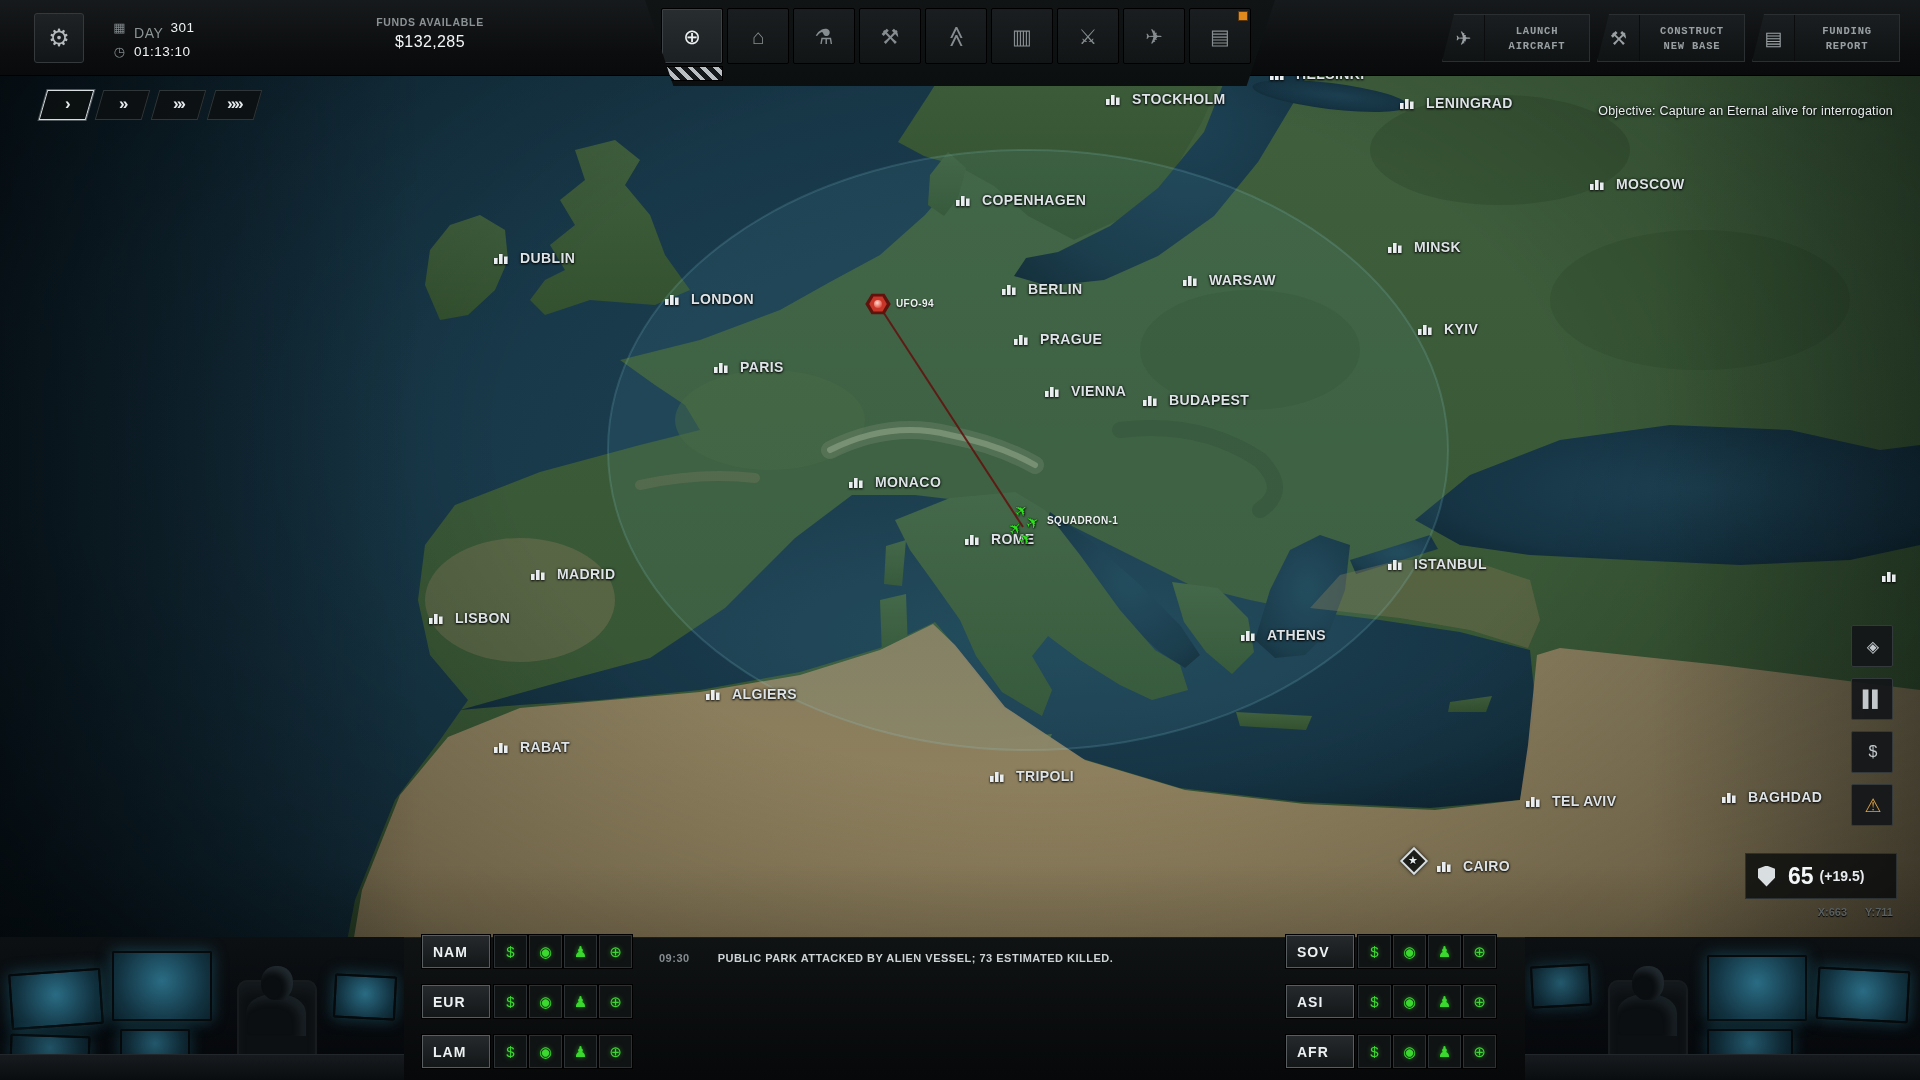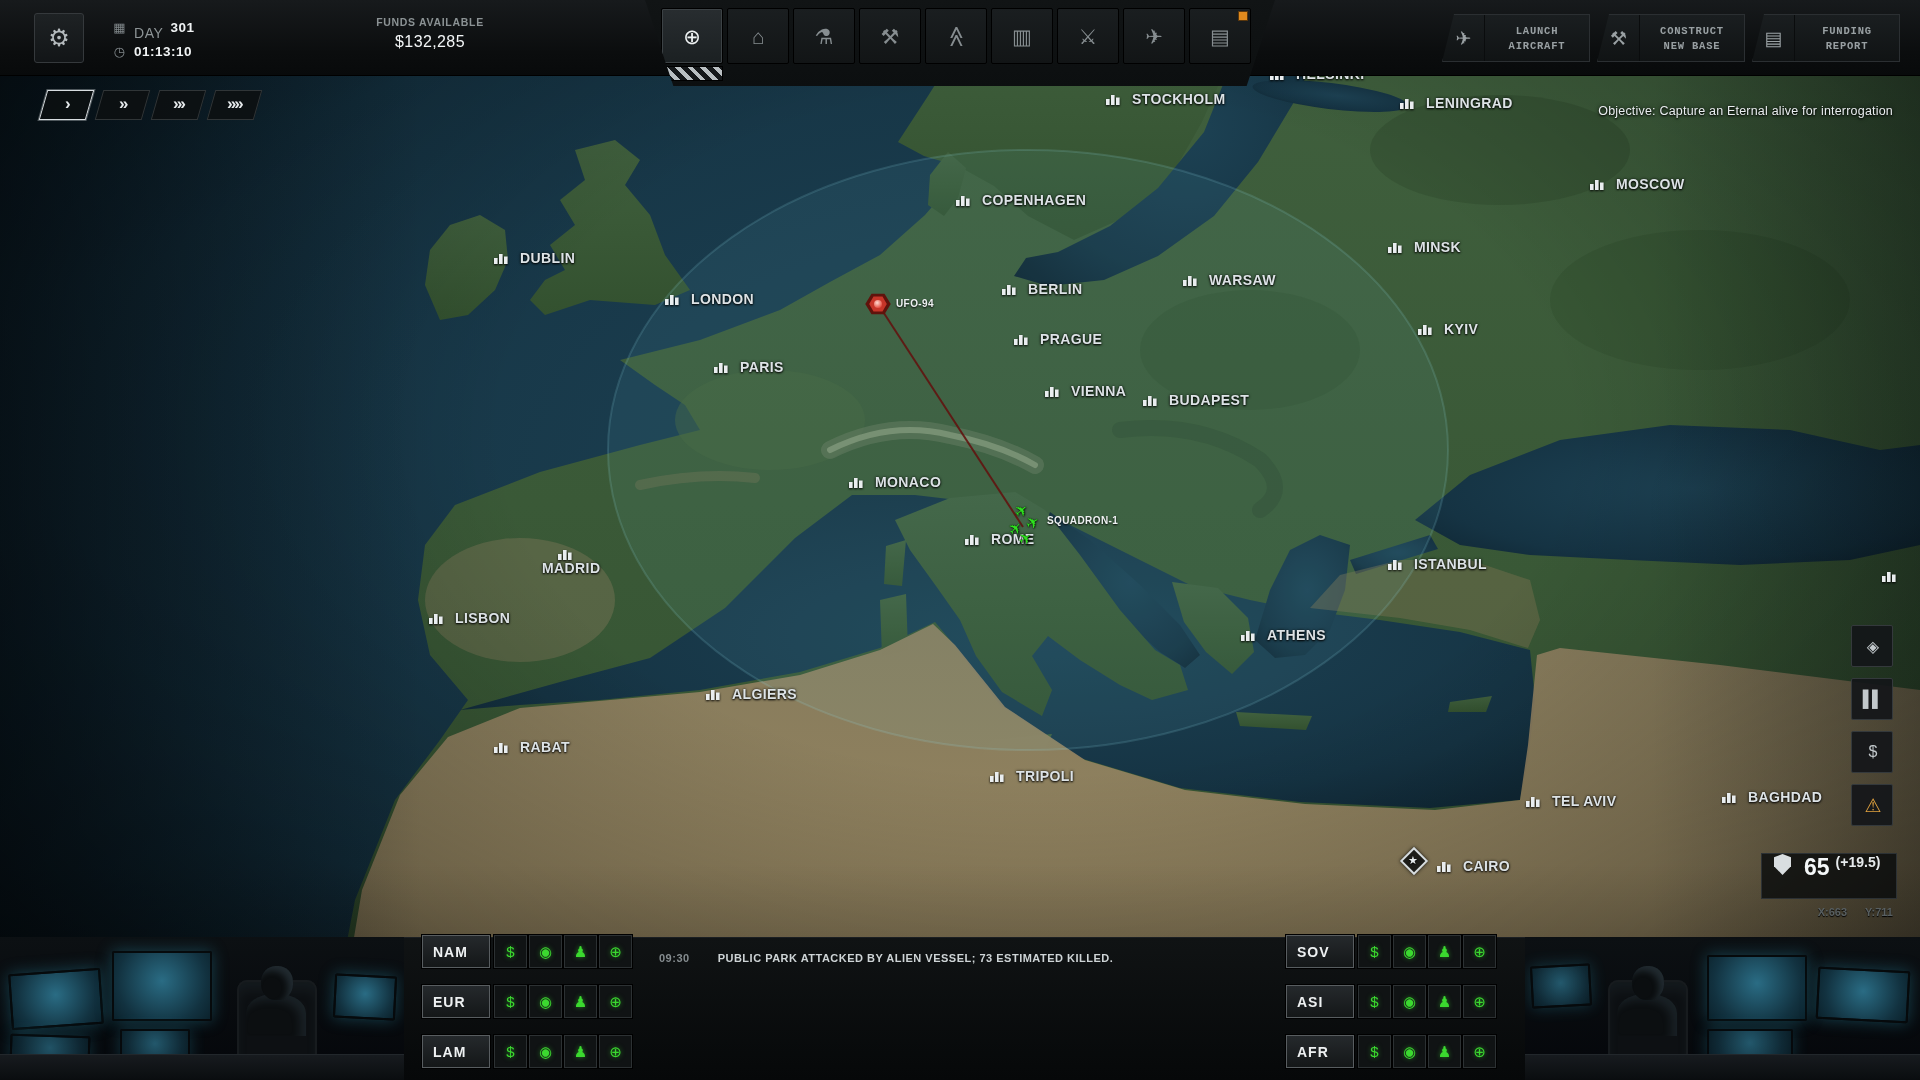--- a/index.html
+++ b/index.html
@@ -54,21 +54,21 @@
   
   .top-bar{position:absolute;left:0;top:0;width:1920px;height:76px;z-index:20;
     background:linear-gradient(#171a1c,#0b0d0e 70%,#080a0b);border-bottom:1px solid #000;}
   .gear-btn{position:absolute;left:34px;top:13px;width:50px;height:50px;cursor:pointer;
     background:linear-gradient(#1e2224,#121517);border:1px solid #35393c;border-radius:3px;
     color:#b4babd;font-size:24px;display:flex;align-items:center;justify-content:center;padding:0;}
   .daytime{position:absolute;left:112px;top:15px;color:#eef1f2;}
   .daytime .row{display:flex;align-items:center;gap:7px;height:24px;}
   .mini-icon{font-size:13px;color:#7f8689;width:15px;text-align:center;}
   .day-word{font-size:14px;font-weight:400;color:#8d9496;letter-spacing:.6px;margin-top:12px;}
-  .day-num,.time-num{font-size:13.5px;font-weight:700;color:#f0f3f4;letter-spacing:.5px;}
+  .day-num,.time-num{font-size:13.5px;font-weight:400;color:#f0f3f4;letter-spacing:.5px;}
   .funds{position:absolute;left:348px;top:16px;width:164px;text-align:center;}
   .funds-label{font-size:10.5px;font-weight:700;color:#8b9294;letter-spacing:.7px;}
   .funds-value{margin-top:5px;font-size:16px;font-weight:400;color:#f3f6f7;letter-spacing:.4px;}
 
   .menu-strip{position:absolute;left:50%;top:0;transform:translateX(-50%);width:630px;height:86px;
     background:linear-gradient(#111415,#0c0f10);display:flex;gap:4px;padding:8px 16px 0 16px;
     clip-path:polygon(0 0,100% 0,95.5% 100%,4.5% 100%);}
   .menu-btn{position:relative;width:62px;height:56px;padding:0;cursor:pointer;
     background:linear-gradient(#1a1e20,#121516);border:1px solid #000;border-radius:2px;
     display:flex;align-items:center;justify-content:center;}
@@ -103,22 +103,22 @@
     text-shadow:0 1px 2px #000,0 0 4px rgba(0,0,0,.8);letter-spacing:.2px;}
 
   
   .side-tools{position:absolute;right:27px;top:625px;z-index:15;display:flex;flex-direction:column;gap:11px;}
   .tool-btn{width:42px;height:42px;cursor:pointer;background:rgba(19,22,25,.92);
     border:1px solid #34393c;border-radius:2px;color:#c2c8cb;font-size:16px;
     display:flex;align-items:center;justify-content:center;padding:0;letter-spacing:-2px;}
   .tool-btn.warn{color:#e0a23e;font-size:19px;}
 
   
-  .counter-panel{position:absolute;right:23px;top:853px;z-index:15;width:136px;height:46px;
-    background:rgba(8,10,11,.8);border:1px solid #2c3134;display:flex;padding-left:12px;}
+  .counter-panel{position:absolute;right:23px;top:853px;z-index:15;width:152px;height:46px;
+    background:rgba(8,10,11,.8);border:1px solid #2c3134;display:flex;align-items:center;padding-left:12px;}
   .shield{width:17px;height:21px;background:#d9dee0;
     clip-path:polygon(50% 0,100% 16%,100% 58%,50% 100%,0 58%,0 16%);}
   .counter-value{margin-left:13px;font-size:23px;font-weight:700;color:#f4f7f8;}
   .counter-delta{margin-left:6px;font-size:14px;font-weight:700;color:#e7ebed;}
   .coords{position:absolute;right:27px;top:906px;z-index:15;display:flex;gap:18px;
     font-size:11px;font-weight:700;color:#585f61;text-shadow:0 1px 1px #000;margin-left:28px;}
 
   
   .funding-bar{position:absolute;left:34px;top:893px;z-index:15;width:272px;height:32px;
     background:rgba(12,14,15,.88);border:1px solid #3a3f41;display:flex;align-items:stretch;}
@@ -388,21 +388,21 @@
         <span class="city-label">MONACO</span>
       </div>
       <div class="city" style="left: 967px; top: 539px;">
         <svg class="city-icon" width="15" height="12" viewBox="0 0 15 12">
           <rect x="0" y="6" width="3.6" height="6" fill="#e9edef"></rect>
           <rect x="5" y="2" width="3.6" height="10" fill="#e9edef"></rect>
           <rect x="10" y="4.5" width="3.6" height="7.5" fill="#e9edef"></rect>
         </svg>
         <span class="city-label">ROME</span>
       </div>
-      <div class="city" style="left: 533px; top: 562px; flex-direction: column;">
+      <div class="city" style="left: 533px; top: 574px;">
         <svg class="city-icon" width="15" height="12" viewBox="0 0 15 12">
           <rect x="0" y="6" width="3.6" height="6" fill="#e9edef"></rect>
           <rect x="5" y="2" width="3.6" height="10" fill="#e9edef"></rect>
           <rect x="10" y="4.5" width="3.6" height="7.5" fill="#e9edef"></rect>
         </svg>
         <span class="city-label">MADRID</span>
       </div>
       <div class="city" style="left: 431px; top: 618px;">
         <svg class="city-icon" width="15" height="12" viewBox="0 0 15 12">
           <rect x="0" y="6" width="3.6" height="6" fill="#e9edef"></rect>

